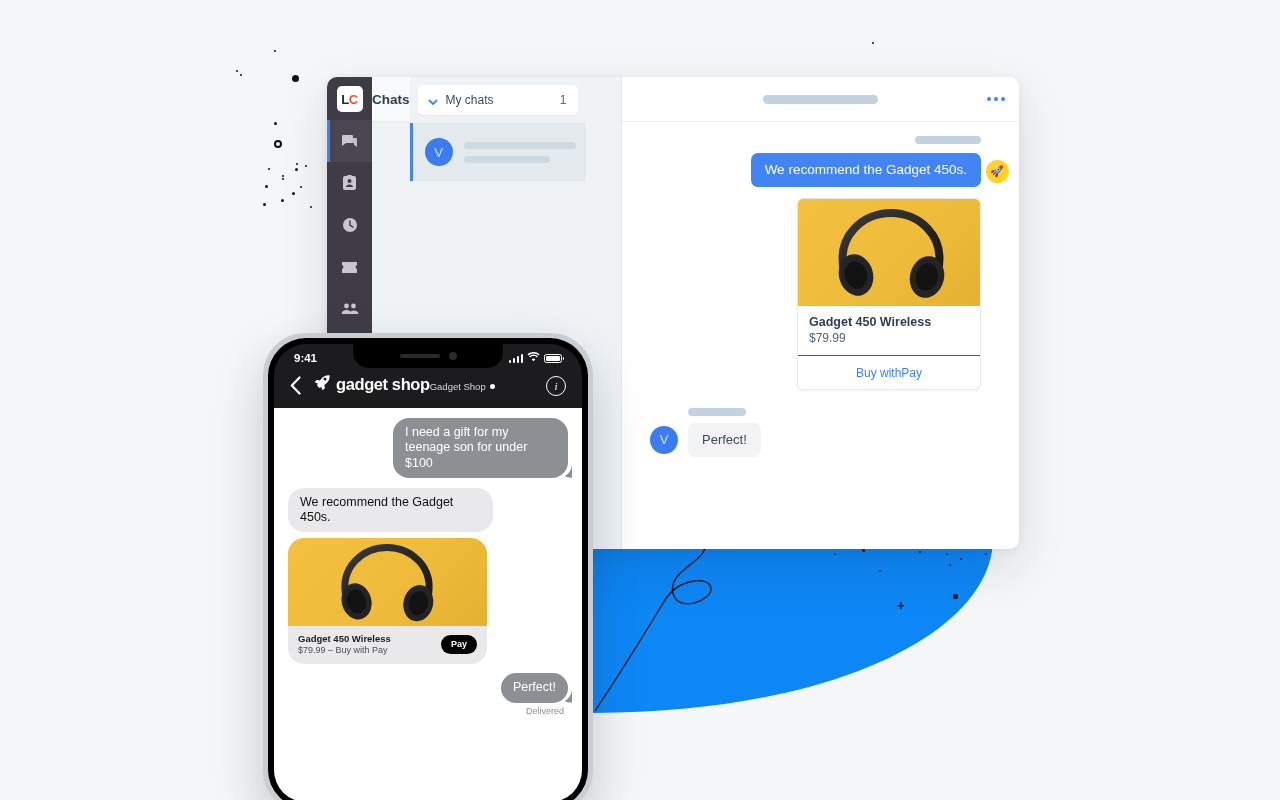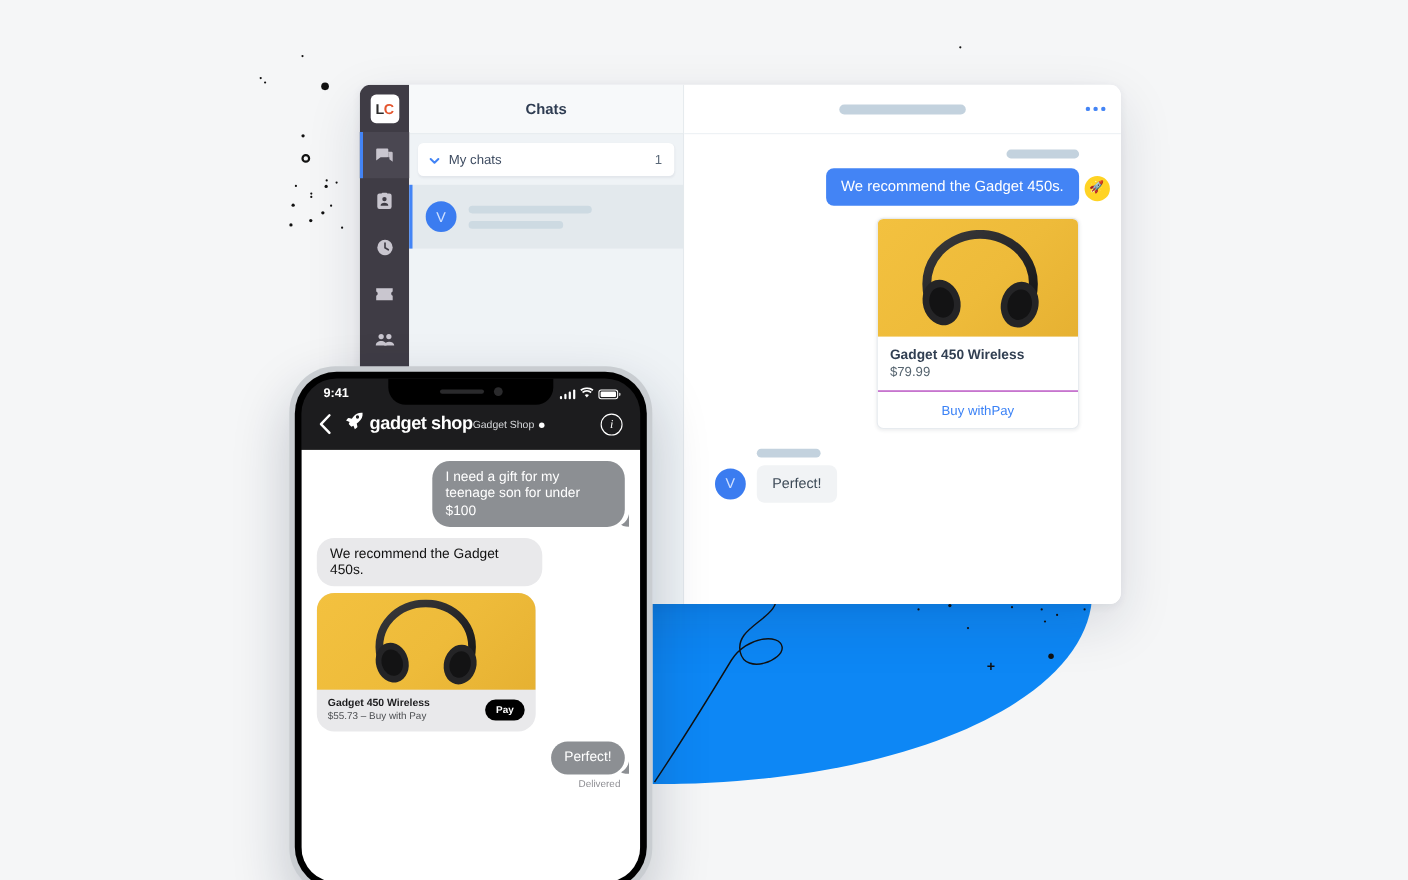--- a/index.html
+++ b/index.html
@@ -42,21 +42,21 @@
     width:100%; height:42px; display:flex; align-items:center; justify-content:center;
     position:relative; color:#c9c6cf;
   }
   .rail-item.active { background:#4a4751; }
   .rail-item.active::before {
     content:""; position:absolute; left:0; top:0; bottom:0; width:3px; background:#4384f5;
   }
   .rail-item svg { display:block; }
 
   
-  .chats-col { width:250px; flex:none; background:#eff3f6; display:flex; flex-direction:column; border-right:1px solid #e3e8ed; }
+  .chats-col { width:250px; flex:none; background:#eff3f6; display:flex; flex-direction:row; border-right:1px solid #e3e8ed; }
   .chats-head {
     height:45px; flex:none; background:#f7f9fa; display:flex; align-items:center; justify-content:center;
     border-bottom:1px solid #e6ebef;
   }
   .chats-title { font-size:13.5px; color:#2f3d52; font-weight:600; }
   .chats-body { padding:8px 8px 0 8px; }
   .group-row {
     height:30px; background:#fff; border-radius:5px; display:flex; align-items:center;
     padding:0 11px 0 9px; box-shadow:0 1px 2px rgba(30,40,60,.06);
   }
@@ -448,21 +448,21 @@
                 <path d="M18 62 C10 26 38 4 65 4 C92 4 120 26 112 62" fill="none" stroke="url(#hpg2)" stroke-width="8" stroke-linecap="round"></path>
                 <ellipse cx="30" cy="66" rx="17" ry="21" transform="rotate(-16 30 66)" fill="#242426"></ellipse>
                 <ellipse cx="30" cy="66" rx="11" ry="14" transform="rotate(-16 30 66)" fill="#131314"></ellipse>
                 <ellipse cx="101" cy="68" rx="17" ry="21" transform="rotate(14 101 68)" fill="#242426"></ellipse>
                 <ellipse cx="101" cy="68" rx="11" ry="14" transform="rotate(14 101 68)" fill="#131314"></ellipse>
               </svg>
             </div>
             <div class="imsg-card-body">
               <span class="imsg-card-text">
                 <span class="imsg-card-title" style="display:block;">Gadget 450 Wireless</span>
-                <span class="imsg-card-sub" style="display:block;"><span>$55.73 – Buy with </span><span></span><span>Pay</span></span>
+                <span class="imsg-card-sub" style="display:block;"><span>$79.99 – Buy with </span><span></span><span>Pay</span></span>
               </span>
               <span class="applepay-pill">
                   <span style="font-size:10px;"></span>
                   <span>Pay</span>
                 </span>
             </div>
           </div>
 
           <div class="imsg-last">
             <div class="imsg-out">Perfect!</div>

